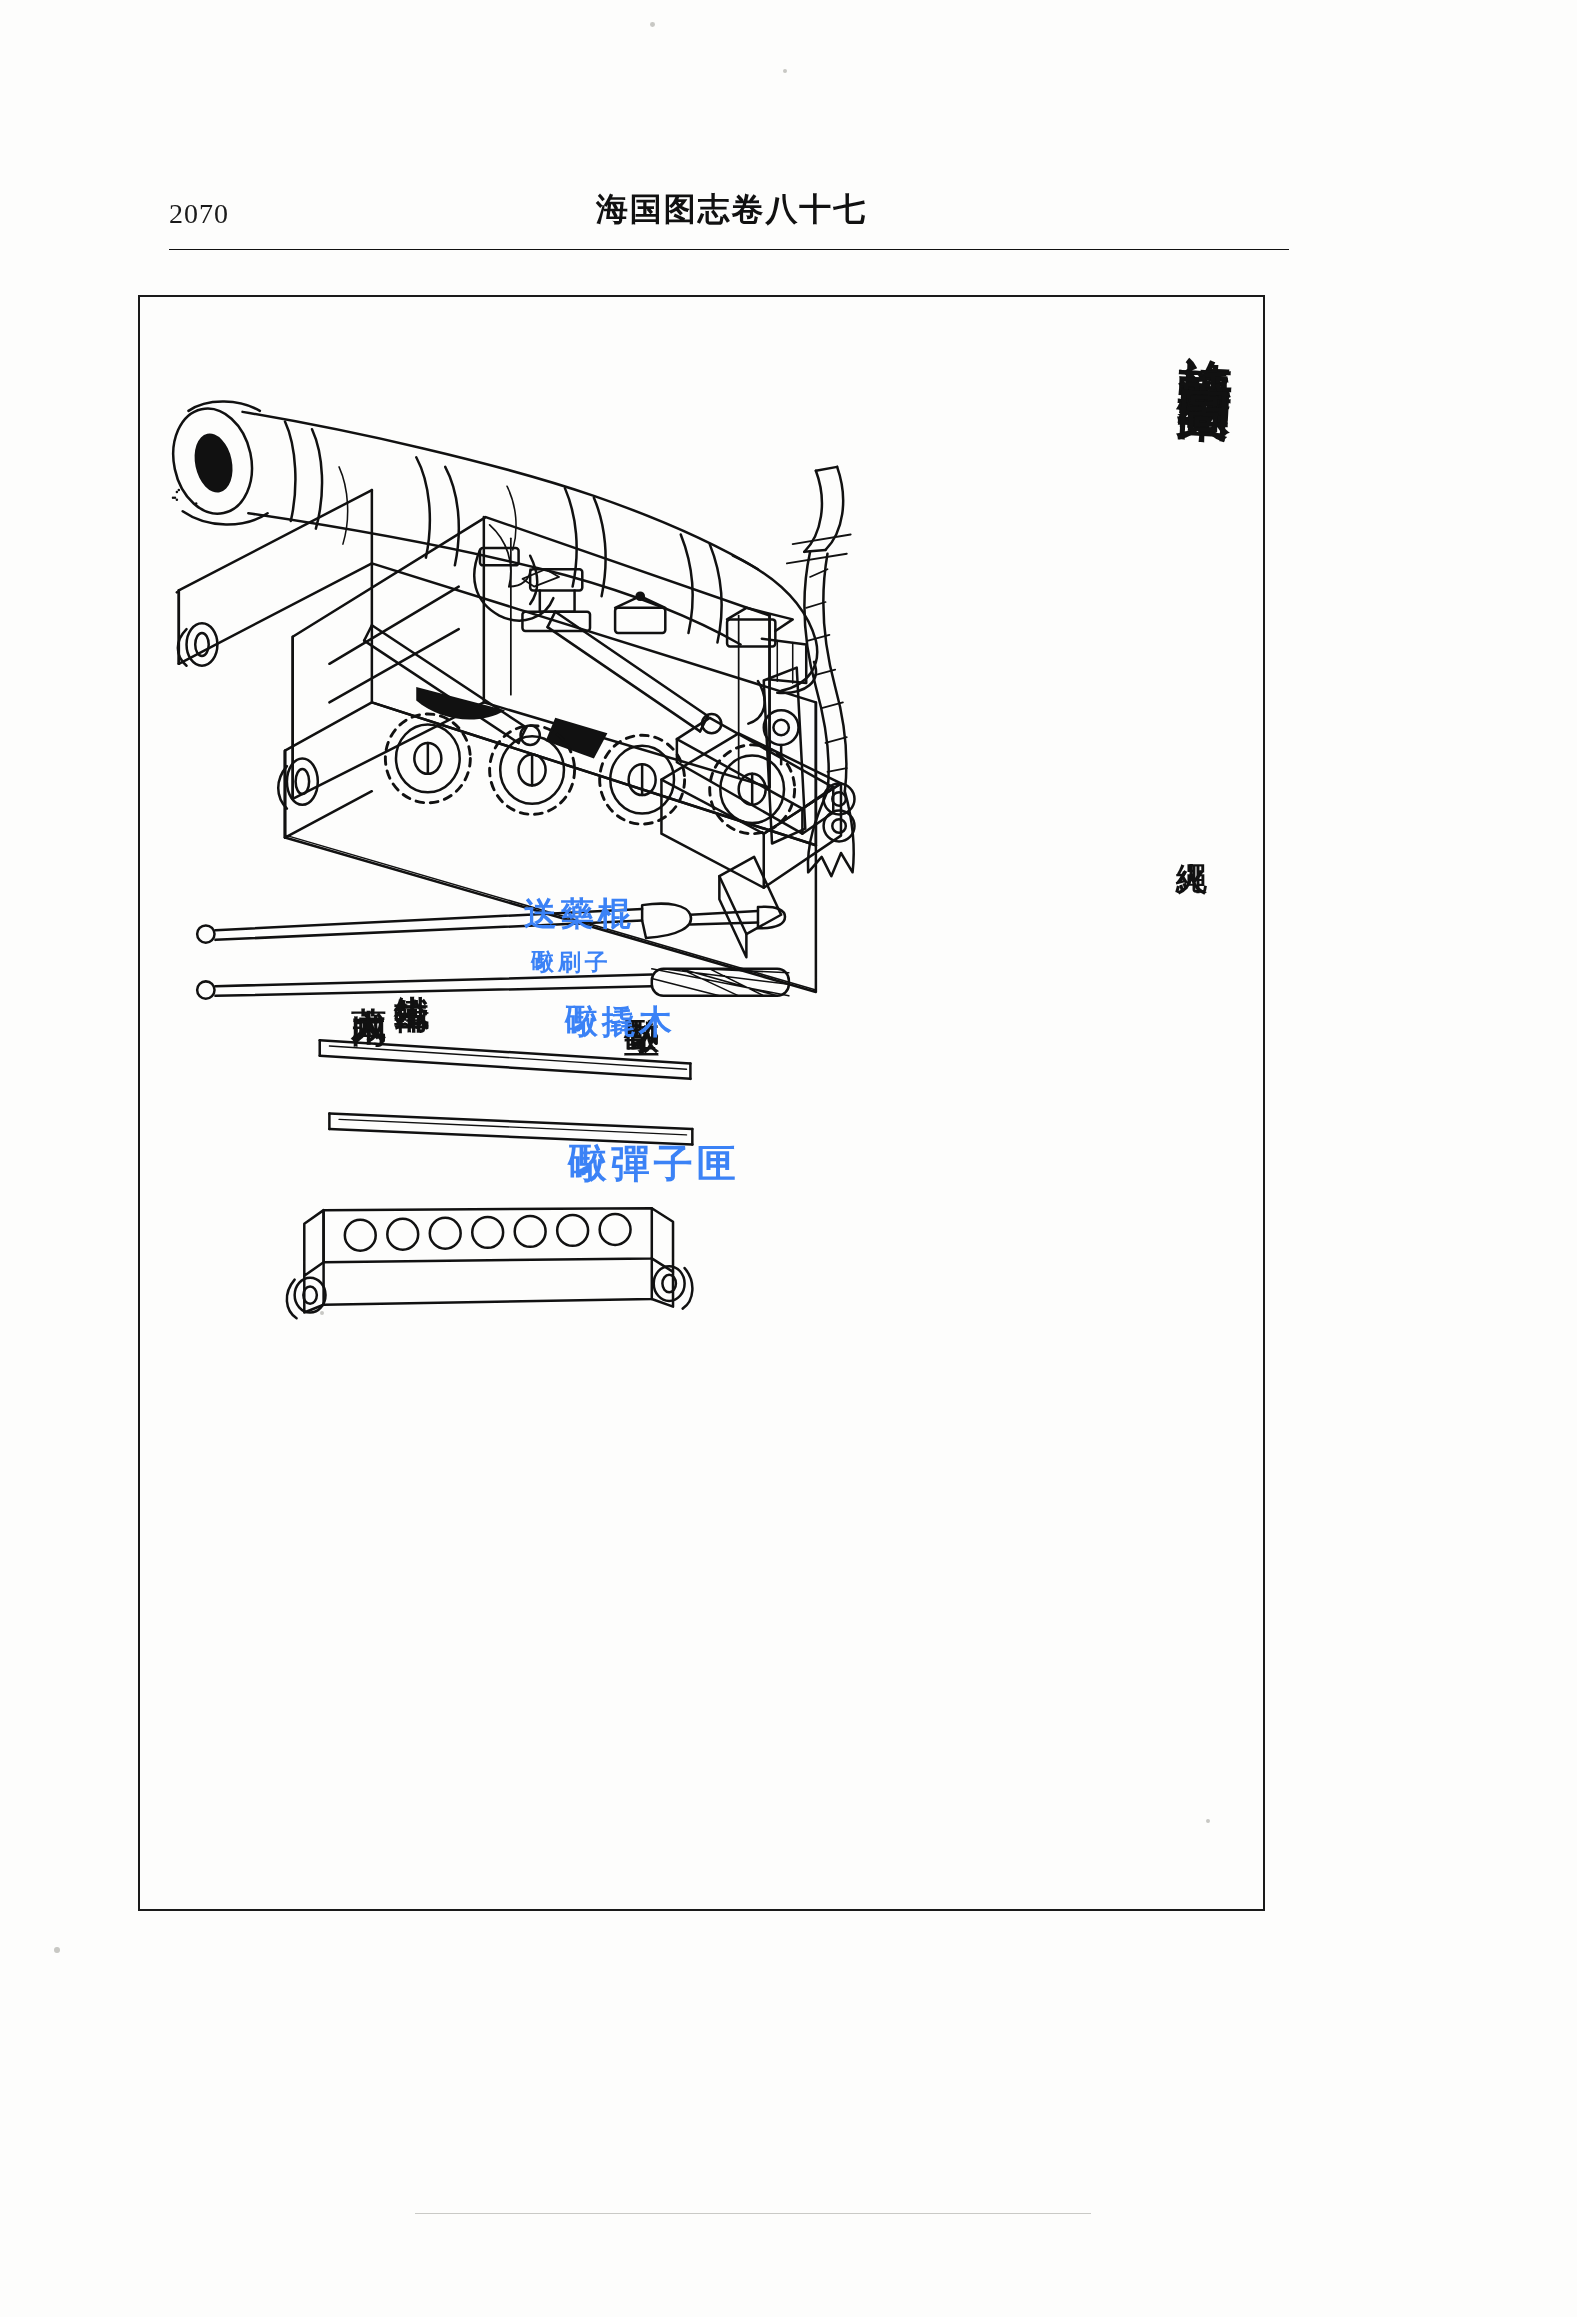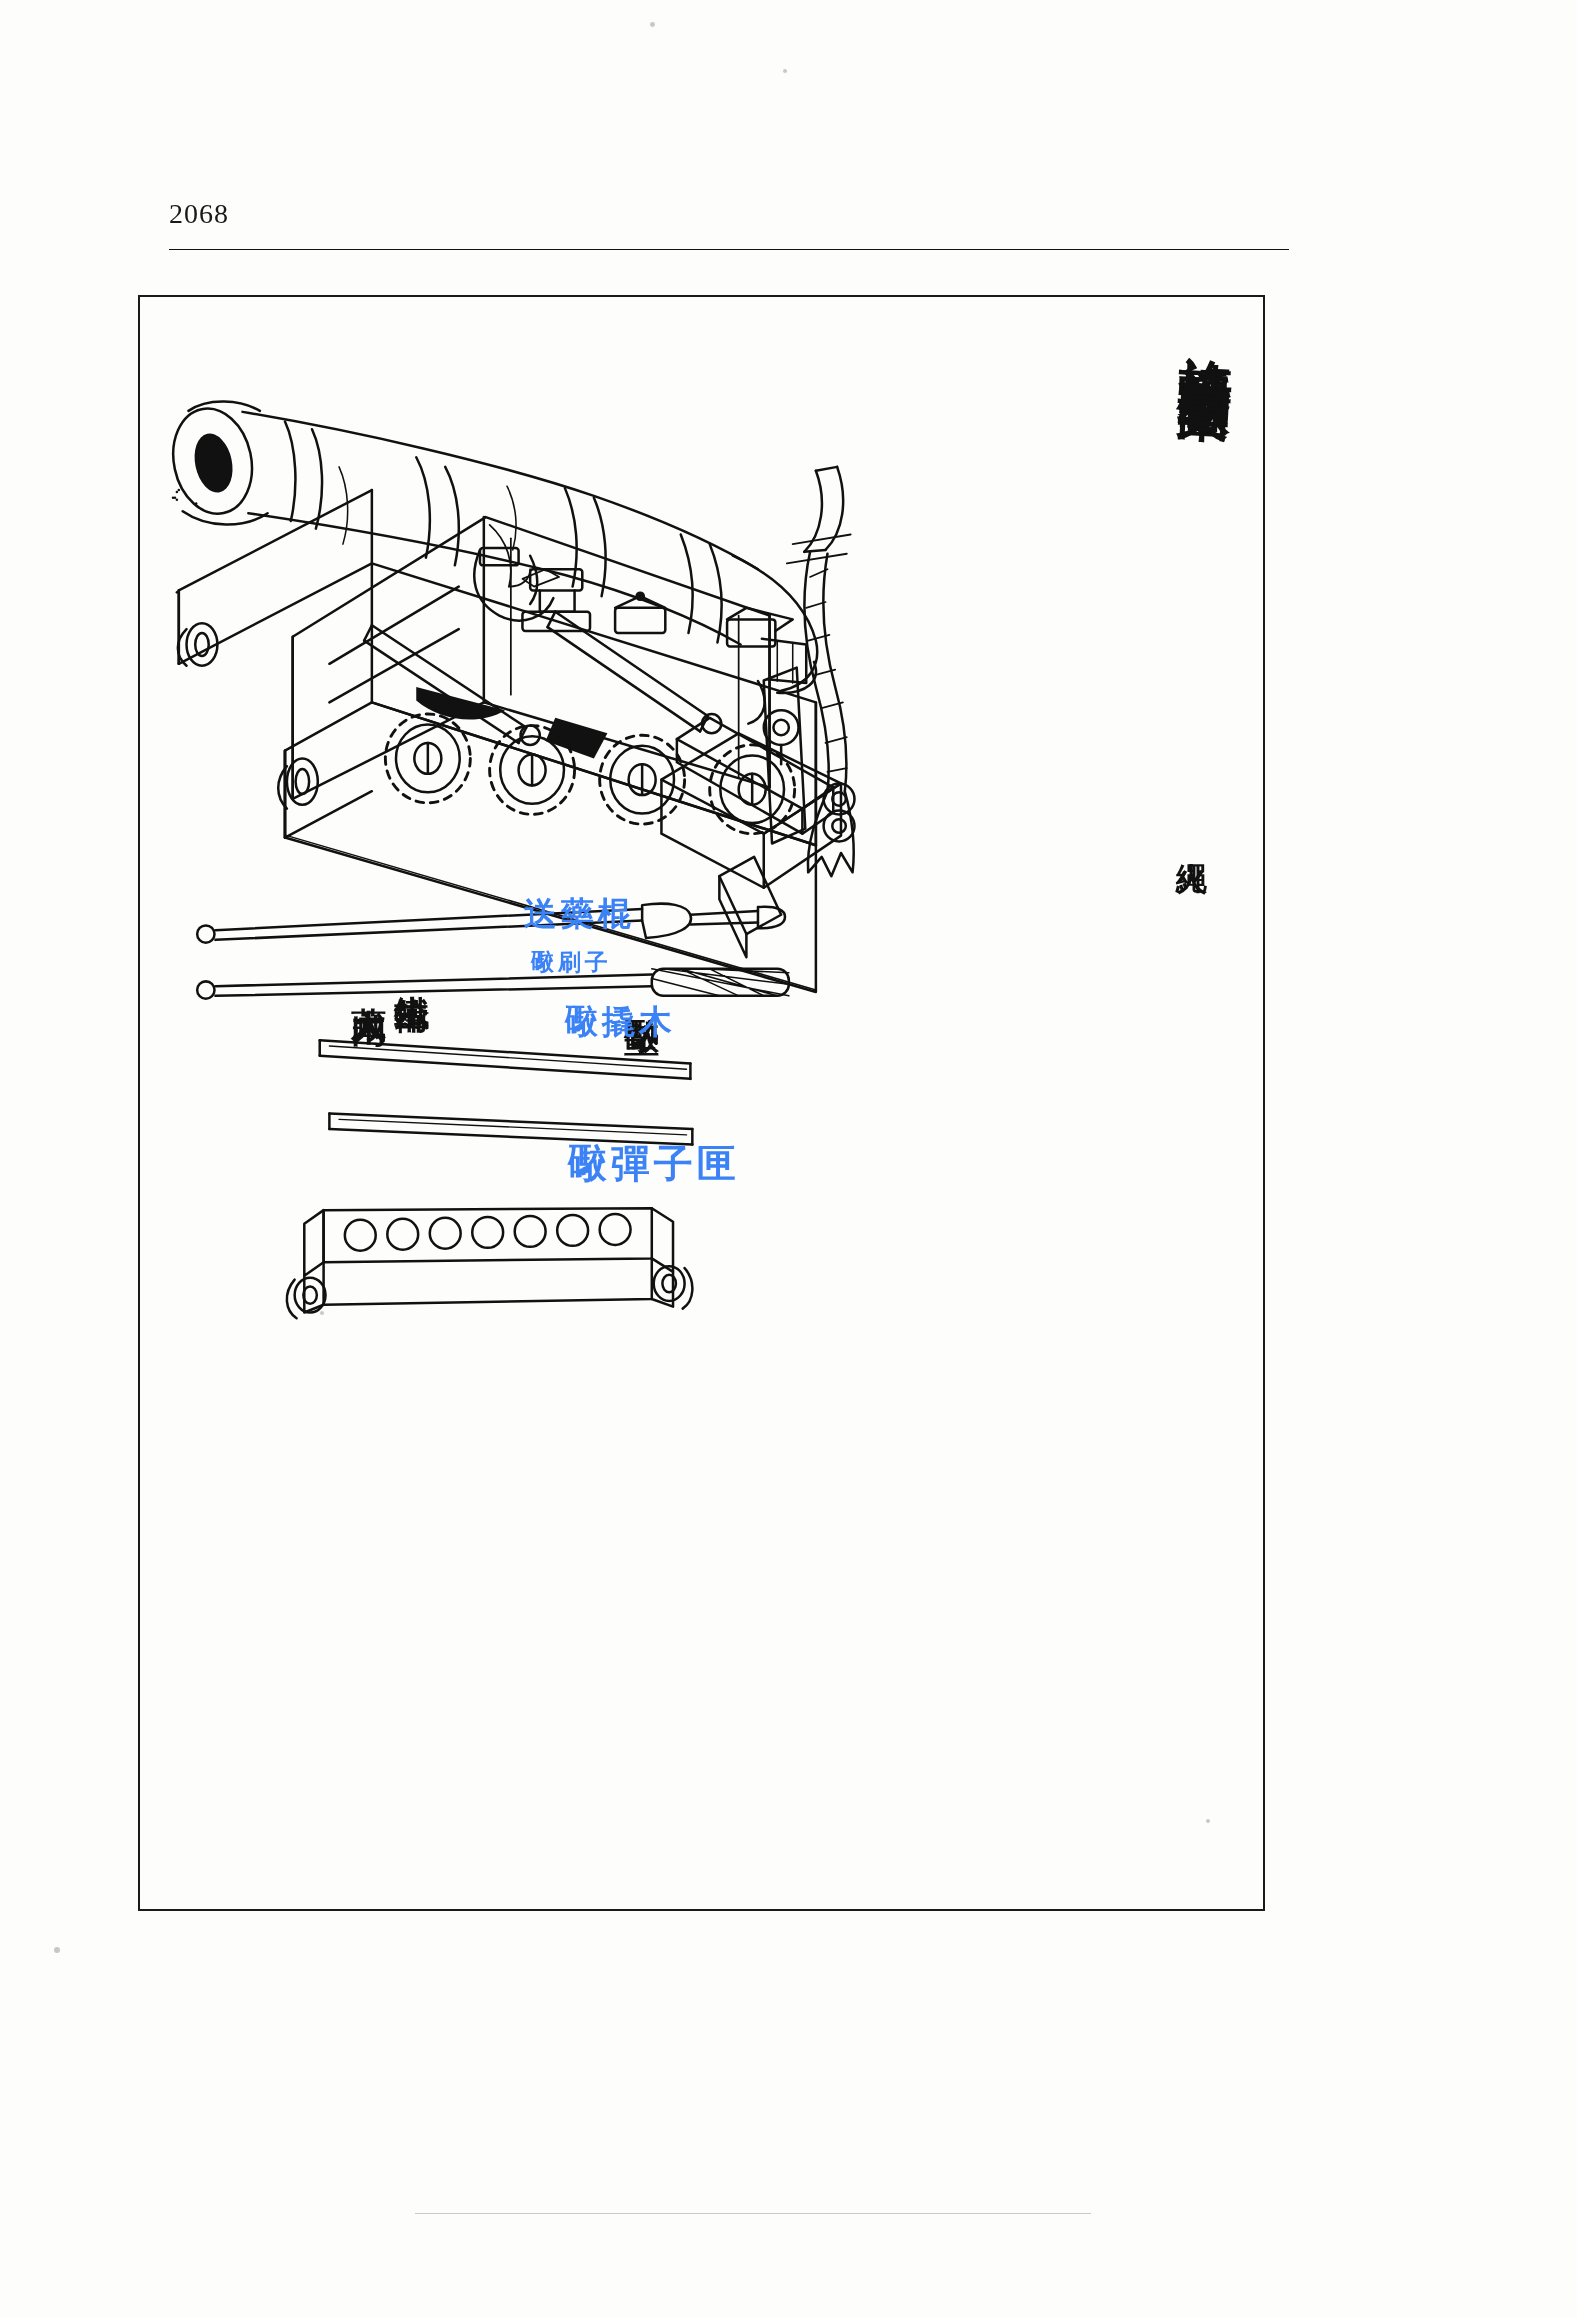--- a/index.html
+++ b/index.html
@@ -162,21 +162,22 @@
     height: 0;
     border-top: 1px solid #c9c9c6;
   }
 </style>
 </head>
 <body>
 
 <div class="page"></div>
 
 <div class="header">
-  <div class="folio">2068</div>
+  <div class="folio">2070</div>
+  <div class="chapter-title">海国图志卷八十七</div>
 </div>
 <div class="header-rule"></div>
 
 <div class="figure-frame">
 
   <svg class="fig-svg" width="1123" height="1612" viewBox="0 0 1163 1670" fill="none" stroke="#111" stroke-width="2.6" stroke-linecap="round" stroke-linejoin="round">
 
     <g>
 
       <ellipse cx="75" cy="170" rx="40" ry="55" transform="rotate(-12 75 170)"></ellipse>

